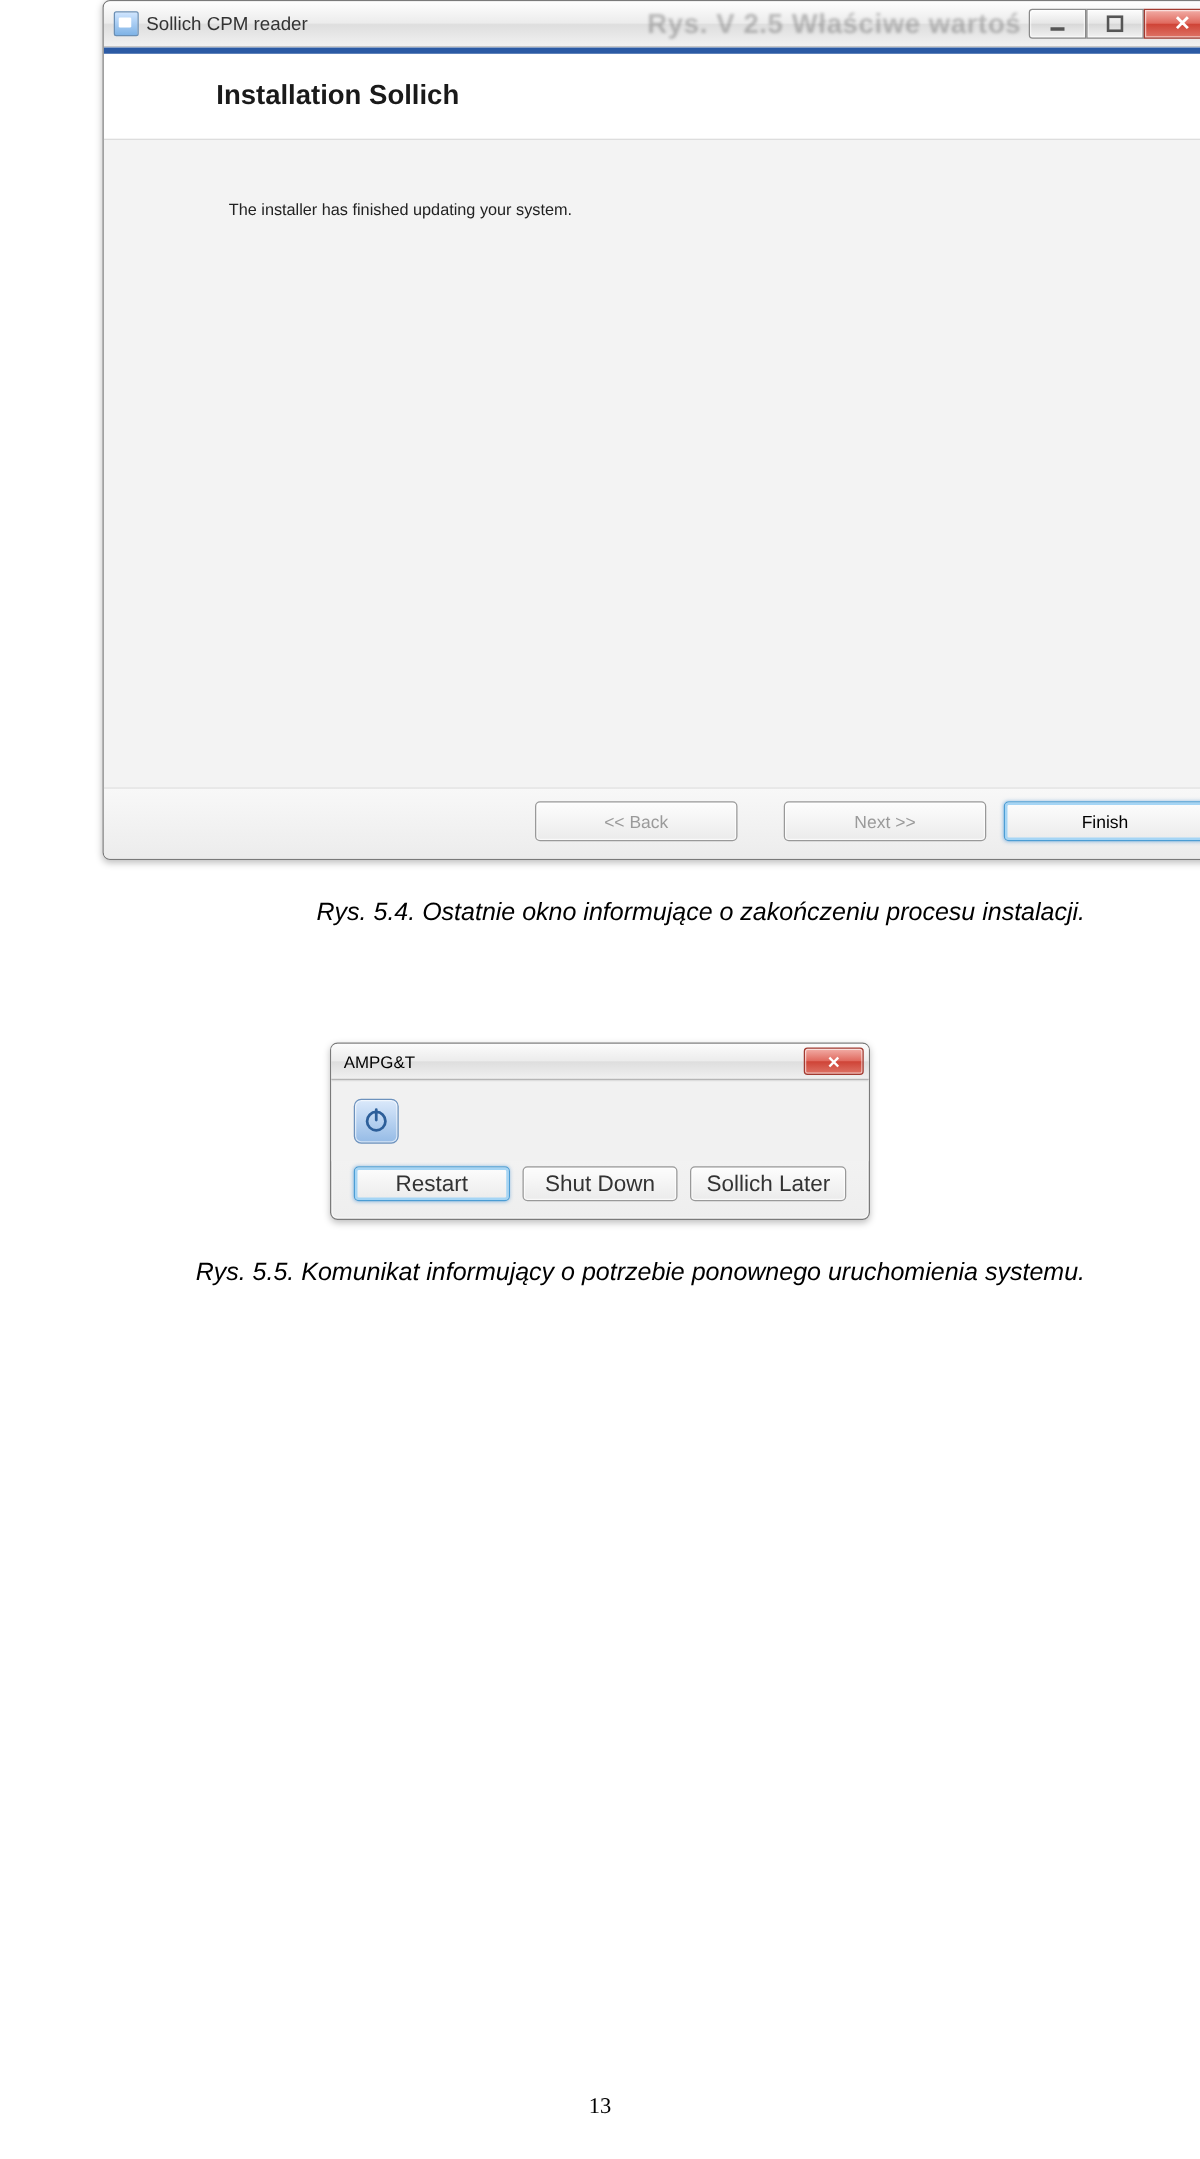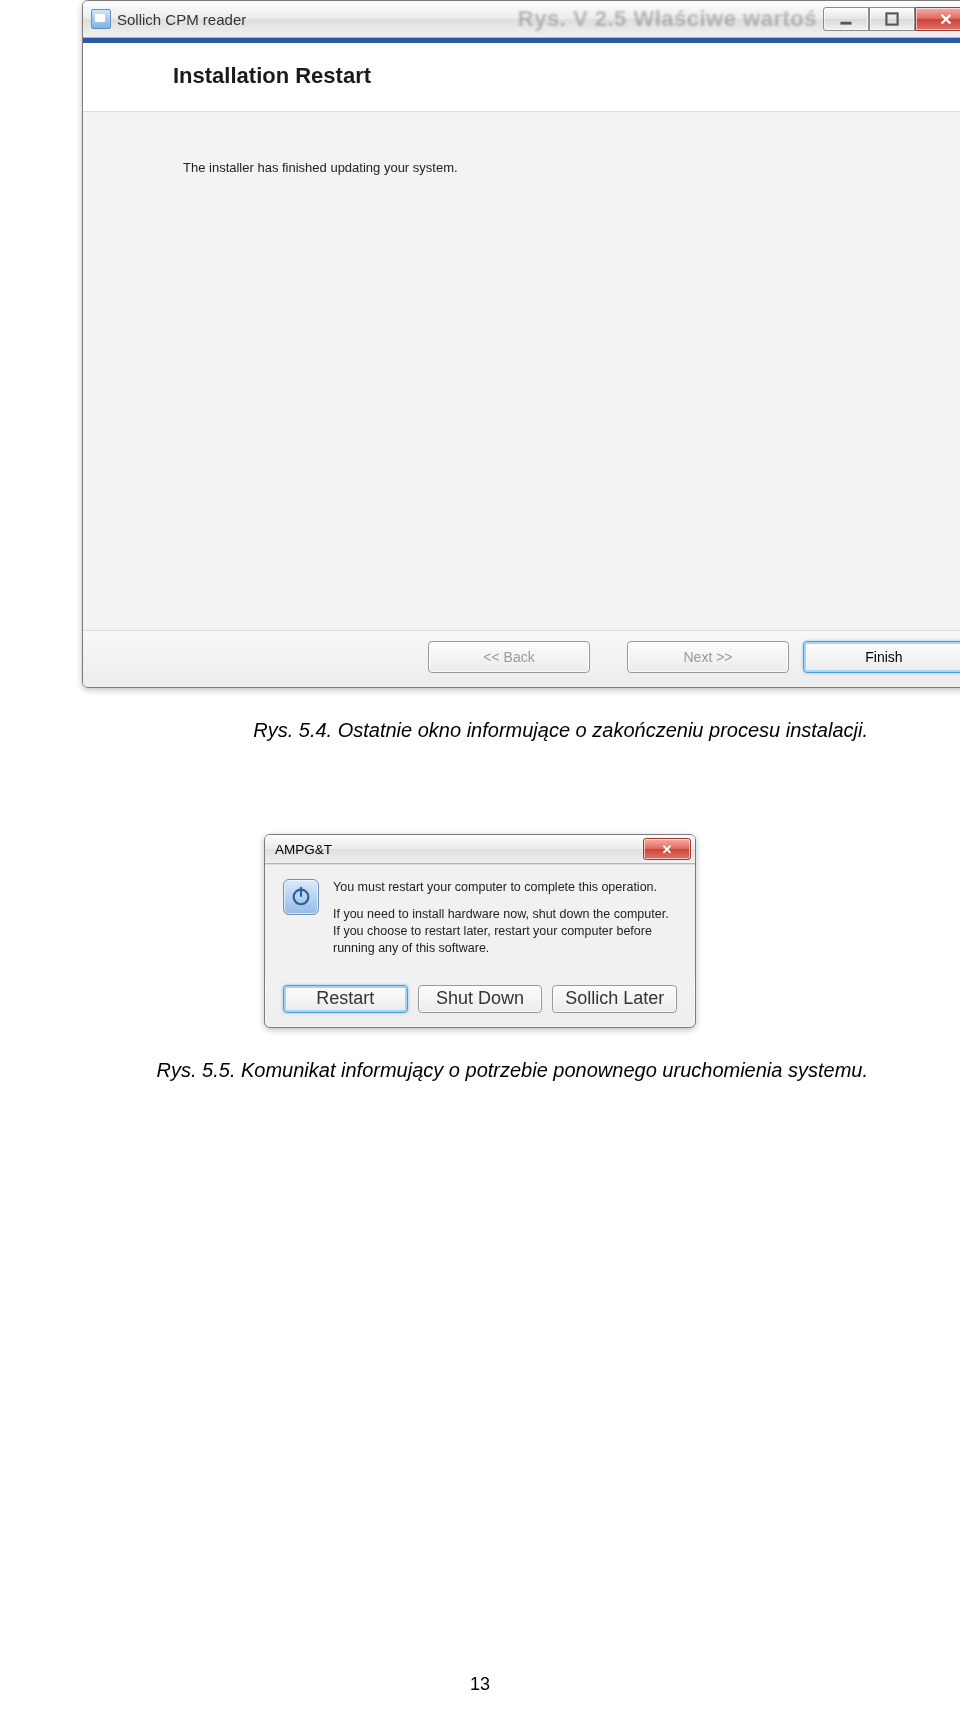--- a/index.html
+++ b/index.html
@@ -196,20 +196,21 @@
   .btn-s.primary {
     border-color:#4c9dd4;
     box-shadow: inset 0 0 0 2px #a5d5f5, 0 0 3px rgba(60,140,210,0.5);
   }
 
   .pagenum {
     position:absolute;
     bottom: 32px; left:0; right:0;
     text-align:center;
     font-size: 18px;
+    font-family: Liberation Serif, serif;
   }
 </style>
 </head>
 <body>
 
 <div class="page">
 
   <div class="win1">
     <div class="titlebar">
       <div class="title-icon"></div>
@@ -224,21 +225,21 @@
         <div class="wbtn">
           <svg viewBox="0 0 10 10">
               <rect x="1" y="1" width="8" height="8" fill="none" stroke="#555" stroke-width="1.5"></rect>
             </svg>
         </div>
         <div class="wbtn close">✕</div>
       </div>
     </div>
 
     <div class="header-white">
-      <h1>Installation Restart</h1>
+      <h1>Installation Sollich</h1>
     </div>
     <div class="body-grey">
       <p>The installer has finished updating your system.</p>
     </div>
     <div class="footer">
       <div class="btn disabled">&lt;&lt; Back</div>
       <div class="btn disabled">Next &gt;&gt;</div>
       <div class="btn primary">Finish</div>
     </div>
   </div>
@@ -252,24 +253,20 @@
       <div class="wbtn close">✕</div>
     </div>
     <div class="win2-body">
       <div class="msgrow">
         <div class="power-icon">
           <svg viewBox="0 0 24 24" fill="none" stroke="#2d5f9a" stroke-width="2.4" stroke-linecap="round">
             <circle cx="12" cy="13" r="8"></circle>
             <line x1="12" y1="3" x2="12" y2="12"></line>
           </svg>
         </div>
-        <div class="msgtext">
-          <p>You must restart your computer to complete this operation.</p>
-          <p>If you need to install hardware now, shut down the computer. If you choose to restart later, restart your computer before running any of this software.</p>
-        </div>
       </div>
     </div>
     <div class="win2-footer">
       <div class="btn-s primary">Restart</div>
       <div class="btn-s">Shut Down</div>
       <div class="btn-s">Sollich Later</div>
     </div>
   </div>
 
   <div class="caption">Rys. 5.5. Komunikat informujący o potrzebie ponownego uruchomienia systemu.</div>

